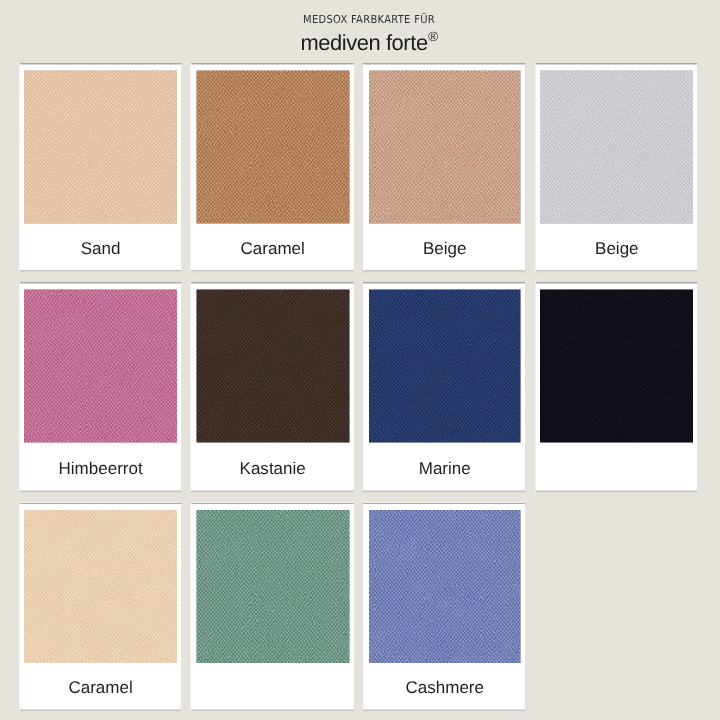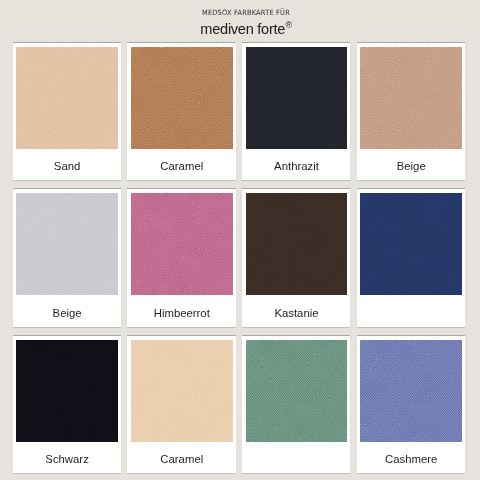--- a/index.html
+++ b/index.html
@@ -89,34 +89,20 @@
                 <rect x="-3" y="-3" width="110" height="111" fill="url(#knit)"></rect>
               </g>
               <rect width="104" height="105" filter="url(#grain)"></rect>
               <rect width="104" height="105" filter="url(#blotch)"></rect>
             </svg>
           </div>
       </div>
       <div class="label">Caramel</div>
     </div>
 
-    <div class="card">
-      <div class="swatch" style="background: rgb(33, 36, 41);">
-        <div class="tex">
-            <svg xmlns="http://www.w3.org/2000/svg" width="104" height="105">
-              <g filter="url(#warp)">
-                <rect x="-3" y="-3" width="110" height="111" fill="url(#knit)"></rect>
-              </g>
-              <rect width="104" height="105" filter="url(#grain)"></rect>
-              <rect width="104" height="105" filter="url(#blotch)"></rect>
-            </svg>
-          </div>
-      </div>
-      <div class="label">Anthrazit</div>
-    </div>
 
     <div class="card">
       <div class="swatch" style="background: rgb(196, 154, 128);">
         <div class="tex">
             <svg xmlns="http://www.w3.org/2000/svg" width="104" height="105">
               <g filter="url(#warp)">
                 <rect x="-3" y="-3" width="110" height="111" fill="url(#knit)"></rect>
               </g>
               <rect width="104" height="105" filter="url(#grain)"></rect>
               <rect width="104" height="105" filter="url(#blotch)"></rect>
@@ -176,35 +162,35 @@
         <div class="tex">
             <svg xmlns="http://www.w3.org/2000/svg" width="104" height="105">
               <g filter="url(#warp)">
                 <rect x="-3" y="-3" width="110" height="111" fill="url(#knit)"></rect>
               </g>
               <rect width="104" height="105" filter="url(#grain)"></rect>
               <rect width="104" height="105" filter="url(#blotch)"></rect>
             </svg>
           </div>
       </div>
+      <div class="label">Marine</div>
     </div>
 
     <div class="card">
       <div class="swatch" style="background: rgb(14, 15, 22);">
         <div class="tex">
             <svg xmlns="http://www.w3.org/2000/svg" width="104" height="105">
               <g filter="url(#warp)">
                 <rect x="-3" y="-3" width="110" height="111" fill="url(#knit)"></rect>
               </g>
               <rect width="104" height="105" filter="url(#grain)"></rect>
               <rect width="104" height="105" filter="url(#blotch)"></rect>
             </svg>
           </div>
       </div>
-      <div class="label">Schwarz</div>
     </div>
 
     <div class="card">
       <div class="swatch" style="background: rgb(233, 205, 171);">
         <div class="tex">
             <svg xmlns="http://www.w3.org/2000/svg" width="104" height="105">
               <g filter="url(#warp)">
                 <rect x="-3" y="-3" width="110" height="111" fill="url(#knit)"></rect>
               </g>
               <rect width="104" height="105" filter="url(#grain)"></rect>

